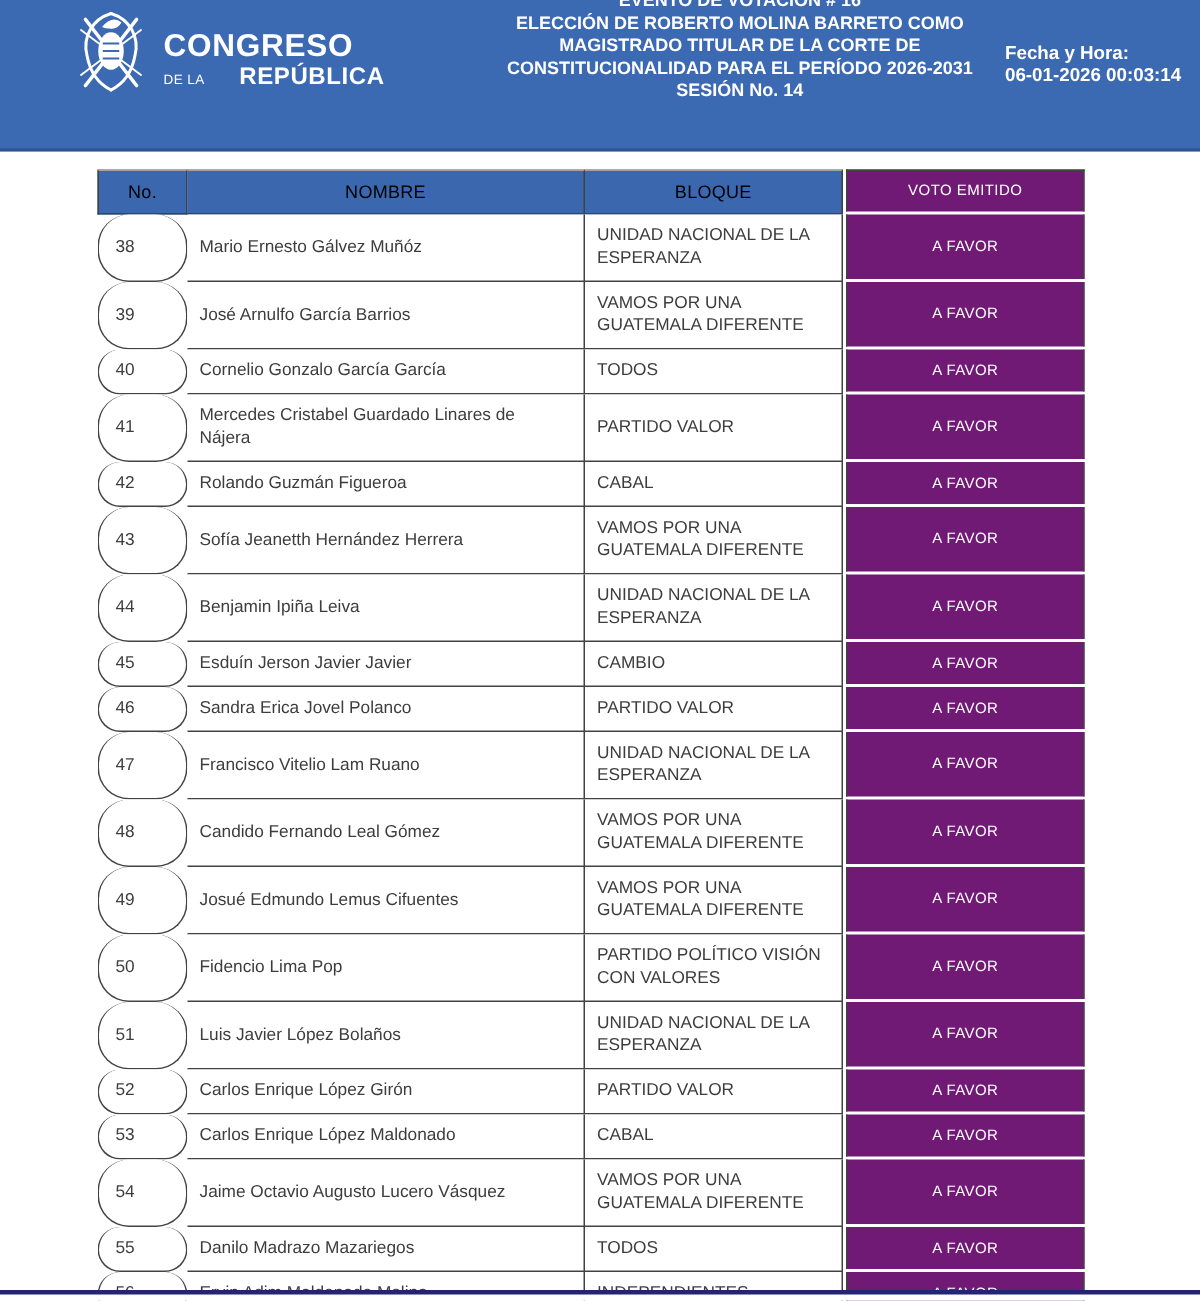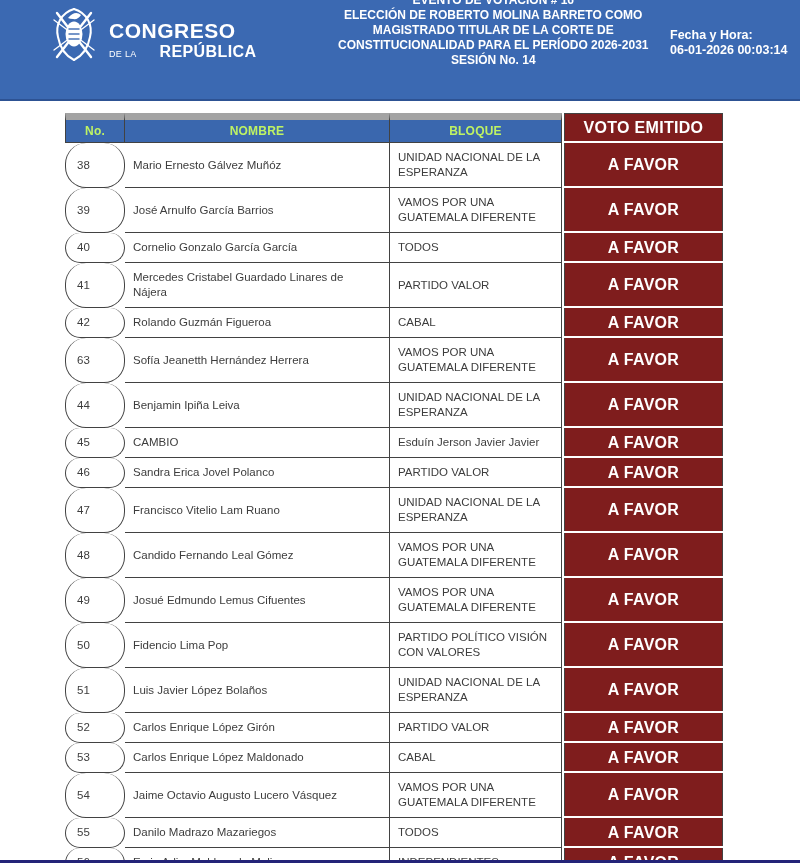--- a/index.html
+++ b/index.html
@@ -24,30 +24,30 @@
 
   .datetime { flex:0 0 130px; color:#fff; font-weight:bold; font-size:12.5px;
               line-height:15px; padding-top:28px; box-sizing:border-box; }
 
   
   .vote-table { position:absolute; top:113px; left:65px;
                 display:grid; grid-template-columns:60px 265px 172px 161px; }
   .cell { box-sizing:border-box; display:flex; align-items:center;
           border-right:1px solid #424242; border-bottom:1px solid #424242;
           background:#fff; font-size:11.5px; color:#3d3d3d; line-height:15px; }
-  .head { background:#3a67ae; color:#bef264; font-weight:bold; justify-content:center;
-          border-top:7px solid #a3a3a3; min-height:28px; font-size:12px; letter-spacing:.2px; }
+  .head { background:#3a67ae; color:#000000; font-weight:normal; justify-content:center;
+          border-top:1px solid #a3a3a3; min-height:28px; font-size:12px; letter-spacing:.2px; }
   .first-col { border-left:1px solid #424242; }
   .body { min-height:28px; padding:7px 8px; }
   .c-no { padding-left:11px;border-radius:21px; }
   .c-nombre, .c-bloque { white-space:pre-line; }
 
-  .c-voto { margin-left:2px; margin-bottom:2px; background:#7f1d1d;
+  .c-voto { margin-left:2px; margin-bottom:2px; background:#701a75;
             border-left:1px solid #424242; border-right:1px solid #424242; border-bottom:none;
-            color:#fff; font-weight:bold; justify-content:center; font-size:16px; letter-spacing:.3px;
+            color:#fff; font-weight:normal; justify-content:center; font-size:10px; letter-spacing:.3px;
             padding:0; }
   .head.c-voto { border-top:1px solid #424242; }
 
   
   .bottom-rule { position:absolute; top:860px; left:0; width:800px; height:7px;
                  background:#fff; border-top:3px solid #232378; box-sizing:border-box; z-index:5; }
 </style>
 </head>
 <body>
 
@@ -126,35 +126,35 @@
     <div class="cell body c-nombre">Mercedes Cristabel Guardado Linares de
 Nájera</div>
     <div class="cell body c-bloque">PARTIDO VALOR</div>
     <div class="cell body c-voto">A FAVOR</div>
 
     <div class="cell body first-col c-no">42</div>
     <div class="cell body c-nombre">Rolando Guzmán Figueroa</div>
     <div class="cell body c-bloque">CABAL</div>
     <div class="cell body c-voto">A FAVOR</div>
 
-    <div class="cell body first-col c-no">63</div>
+    <div class="cell body first-col c-no">43</div>
     <div class="cell body c-nombre">Sofía Jeanetth Hernández Herrera</div>
     <div class="cell body c-bloque">VAMOS POR UNA
 GUATEMALA DIFERENTE</div>
     <div class="cell body c-voto">A FAVOR</div>
 
     <div class="cell body first-col c-no">44</div>
     <div class="cell body c-nombre">Benjamin Ipiña Leiva</div>
     <div class="cell body c-bloque">UNIDAD NACIONAL DE LA
 ESPERANZA</div>
     <div class="cell body c-voto">A FAVOR</div>
 
     <div class="cell body first-col c-no">45</div>
+    <div class="cell body c-nombre">Esduín Jerson Javier Javier</div>
     <div class="cell body c-bloque">CAMBIO</div>
-    <div class="cell body c-nombre">Esduín Jerson Javier Javier</div>
     <div class="cell body c-voto">A FAVOR</div>
 
     <div class="cell body first-col c-no">46</div>
     <div class="cell body c-nombre">Sandra Erica Jovel Polanco</div>
     <div class="cell body c-bloque">PARTIDO VALOR</div>
     <div class="cell body c-voto">A FAVOR</div>
 
     <div class="cell body first-col c-no">47</div>
     <div class="cell body c-nombre">Francisco Vitelio Lam Ruano</div>
     <div class="cell body c-bloque">UNIDAD NACIONAL DE LA

